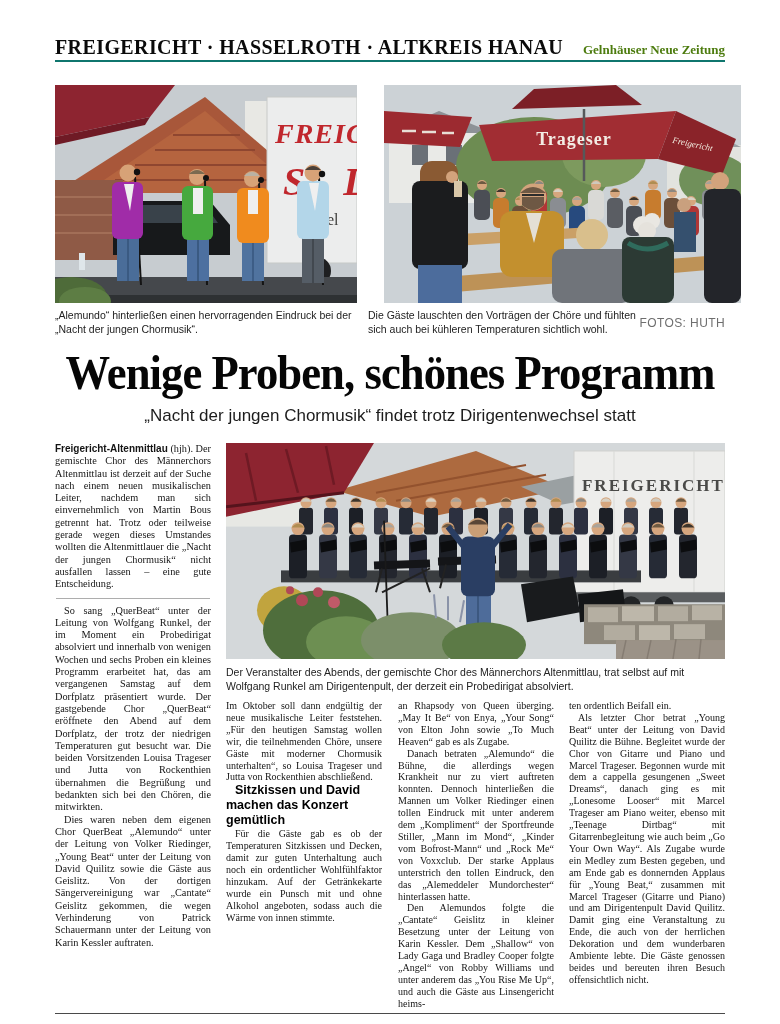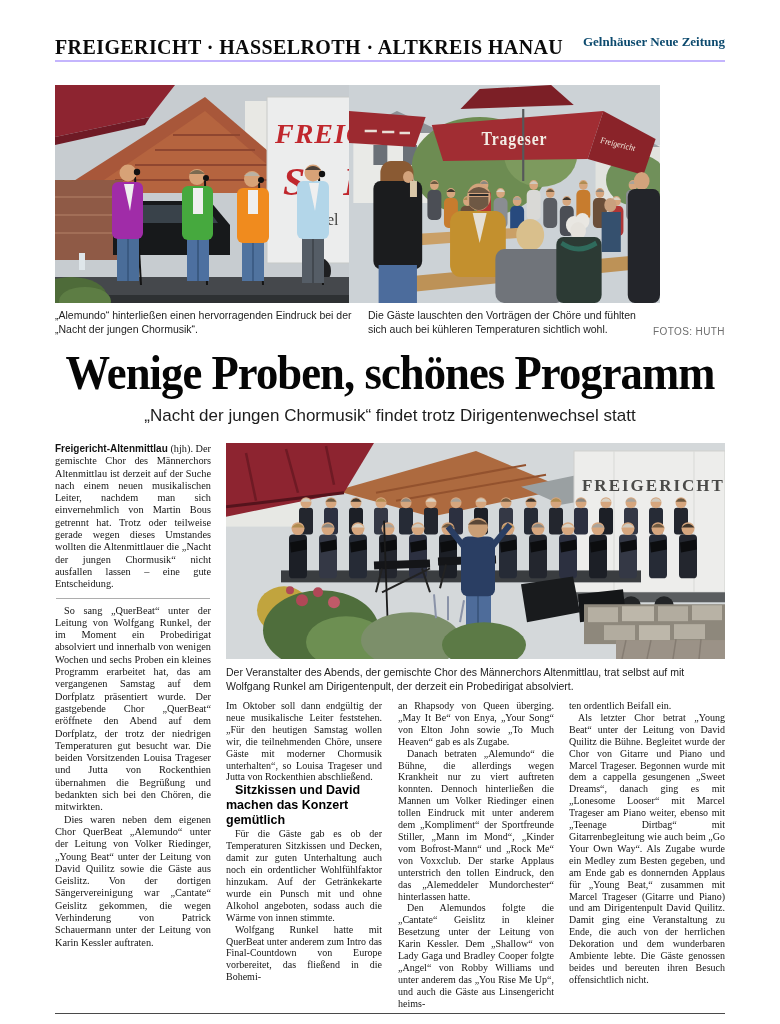--- a/index.html
+++ b/index.html
@@ -1,36 +1,36 @@
 <!DOCTYPE html>
 <html lang="de"><head>
 <meta charset="utf-8">
 <style>
   html,body{margin:0;padding:0;background:#ffffff;}
   .page{position:relative;width:780px;height:1024px;background:#fff;overflow:hidden;
         font-family:"Liberation Serif","DejaVu Serif",serif;color:#111;}
 
   
-  .hdr{position:absolute;left:55px;top:28px;width:670px;height:32px;border-bottom:2px solid #c4b5fd;}
+  .hdr{position:absolute;left:55px;top:28px;width:670px;height:32px;border-bottom:2px solid #0f766e;}
   .hdr-left{position:absolute;left:0;bottom:3px;font:700 20px/1 "Liberation Serif","DejaVu Serif",serif;
             letter-spacing:.4px;color:#0a0a0a;white-space:nowrap;}
-  .hdr-right{position:absolute;right:0;bottom:12px;font:700 13px/1 "Liberation Serif","DejaVu Serif",serif;color:#0c4a6e;}
+  .hdr-right{position:absolute;right:0;bottom:4px;font:700 13px/1 "Liberation Serif","DejaVu Serif",serif;color:#4d7c0f;}
 
   
   .ph{position:absolute;overflow:hidden;background:#c9ced2;}
   .ph svg{display:block;width:100%;height:100%;}
   .ph-a{left:55px;top:85px;width:302px;height:218px;}
-  .ph-b{left:349px;top:85px;width:311px;height:218px;}
+  .ph-b{left:384px;top:85px;width:357px;height:218px;}
   .ph-mid{left:226px;top:443px;width:499px;height:216px;}
 
   .cap{position:absolute;font:10.5px/13.5px "Liberation Sans","DejaVu Sans",sans-serif;color:#222;}
   .cap-a{left:55px;top:309px;width:300px;}
   .cap-b{left:368px;top:309px;width:357px;}
   .cap-mid{left:226px;top:666px;width:499px;}
-  .credit{float:right;font-size:10px;letter-spacing:.4px;color:#6e6e6e;margin-top:16px;}
+  .credit{float:right;font-size:12px;letter-spacing:.4px;color:#6e6e6e;margin-top:8px;}
 
   
   .headline{position:absolute;left:30px;top:348px;width:720px;text-align:center;
             font:700 48px/1.04 "Liberation Serif","DejaVu Serif",serif;letter-spacing:-1px;
             color:#060606;transform:scaleX(.93);transform-origin:center;}
   .subhead{position:absolute;left:55px;top:406px;width:670px;text-align:center;
            font:400 17px/1.2 "Liberation Sans","DejaVu Sans",sans-serif;color:#1c1c1c;}
 
   
   .col{position:absolute;width:156px;text-align:justify;color:#141414;
@@ -439,21 +439,20 @@
       </g>
     </svg>
   </div>
 
   <div class="cap cap-mid">Der Veranstalter des Abends, der gemischte Chor des Männerchors Altenmittlau,  trat selbst auf mit Wolfgang Runkel am Dirigentenpult, der derzeit ein Probedirigat absolviert.</div>
 
   <div class="col col-2 col-lower" lang="de">
     <p class="first">Im Oktober soll dann endgültig der neue musikalische Leiter feststehen. „Für den heutigen Samstag wollen wir, die teilnehmenden Chöre, unsere Gäste mit moderner Chormusik unterhalten“, so Louisa Trageser und Jutta von Rockenthien abschließend.</p>
     <p class="crosshead">Sitzkissen und David machen das Konzert gemütlich</p>
     <p>Für die Gäste gab es ob der Temperaturen Sitzkissen und Decken, damit zur guten Unterhaltung auch noch ein ordentlicher Wohlfühlfaktor hinzukam. Auf der Getränkekarte wurde ein Punsch mit und ohne Alkohol angeboten, sodass auch die Wärme von innen stimmte.</p>
-    <p>Wolfgang Runkel hatte mit QuerBeat unter anderem zum Intro das Final-Countdown von Europe vorbereitet, das fließend in die Bohemi-</p>
   </div>
 
   <div class="col col-3 col-lower" lang="de">
     <p class="first">an Rhapsody von Queen überging. „May It Be“ von Enya, „Your Song“ von Elton John sowie „To Much Heaven“ gab es als Zugabe.</p>
     <p>Danach betraten „Alemundo“ die Bühne, die allerdings wegen Krankheit nur zu viert auftreten konnten. Dennoch hinterließen die Mannen um Volker Riedinger einen tollen Eindruck mit unter anderem dem „Kompliment“ der Sportfreunde Stiller, „Mann im Mond“, „Kinder vom Bofrost-Mann“ und „Rock Me“ von Voxxclub. Der starke Applaus unterstrich den tollen Eindruck, den das „Alemeddeler Mundorchester“ hinterlassen hatte.</p>
     <p>Den Alemundos folgte die „Cantate“ Geislitz in kleiner Besetzung unter der Leitung von Karin Kessler. Dem „Shallow“ von Lady Gaga und Bradley Cooper folgte „Angel“ von Robby Williams und unter anderem das „You Rise Me Up“, und auch die Gäste aus Linsengericht heims-</p>
   </div>
 
   <div class="col col-4 col-lower" lang="de">
     <p class="first">ten ordentlich Beifall ein.</p>

